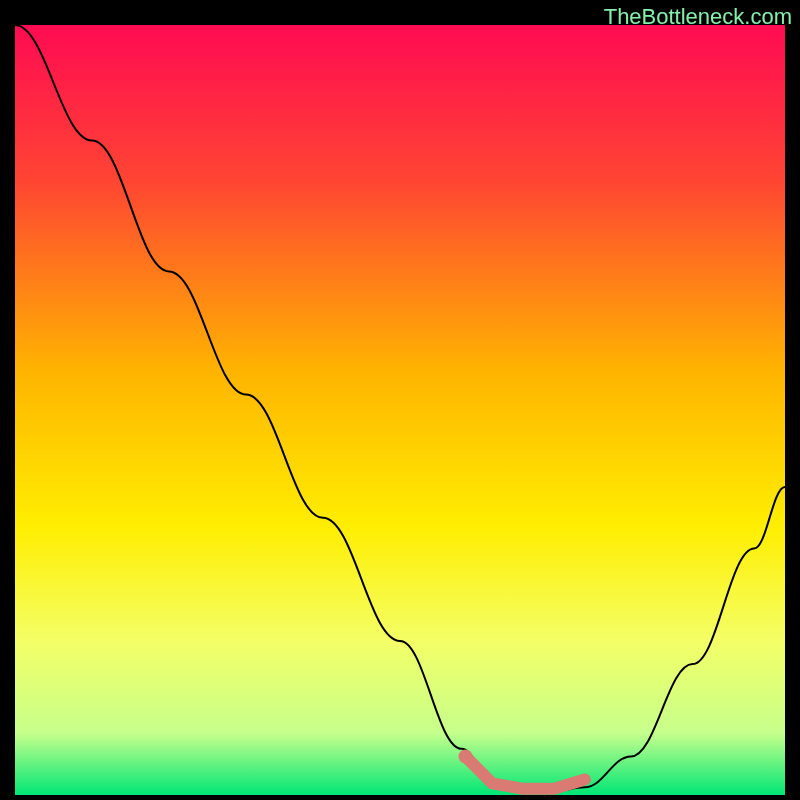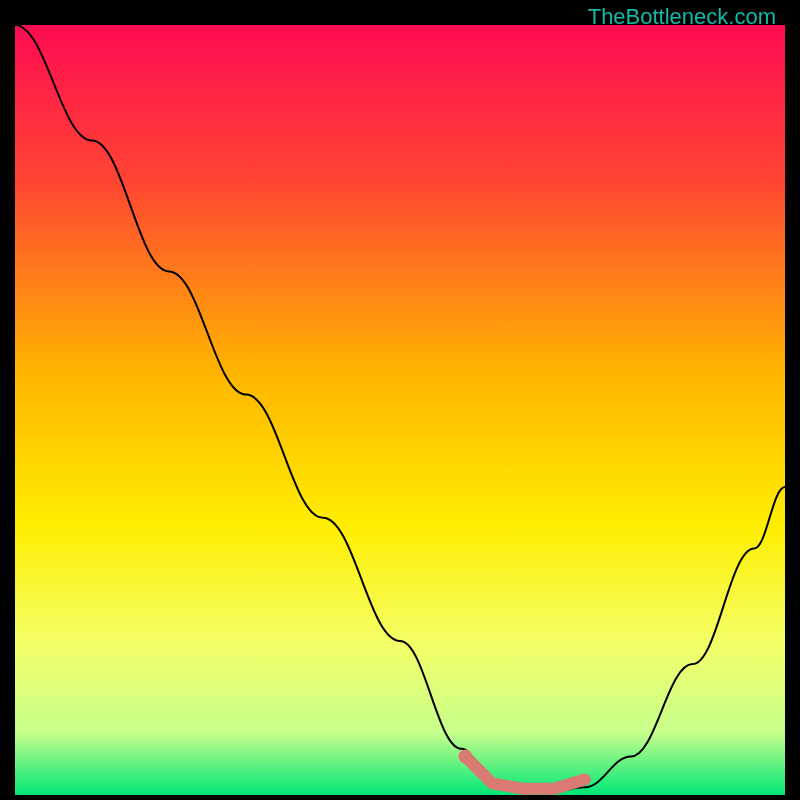--- a/index.html
+++ b/index.html
@@ -7,22 +7,22 @@
     padding: 0;
     background: #000;
     width: 800px;
     height: 800px;
     position: relative;
     font-family: Arial, sans-serif;
   }
   .watermark {
     position: absolute;
     top: 4px;
-    right: 24px;
-    color: #14b8a6;
+    right: 8px;
+    color: #86efac;
     font-size: 22px;
     font-weight: 500;
     z-index: 10;
   }
   .plot-frame {
     position: absolute;
     left: 15px;
     top: 25px;
     width: 770px;
     height: 770px;

